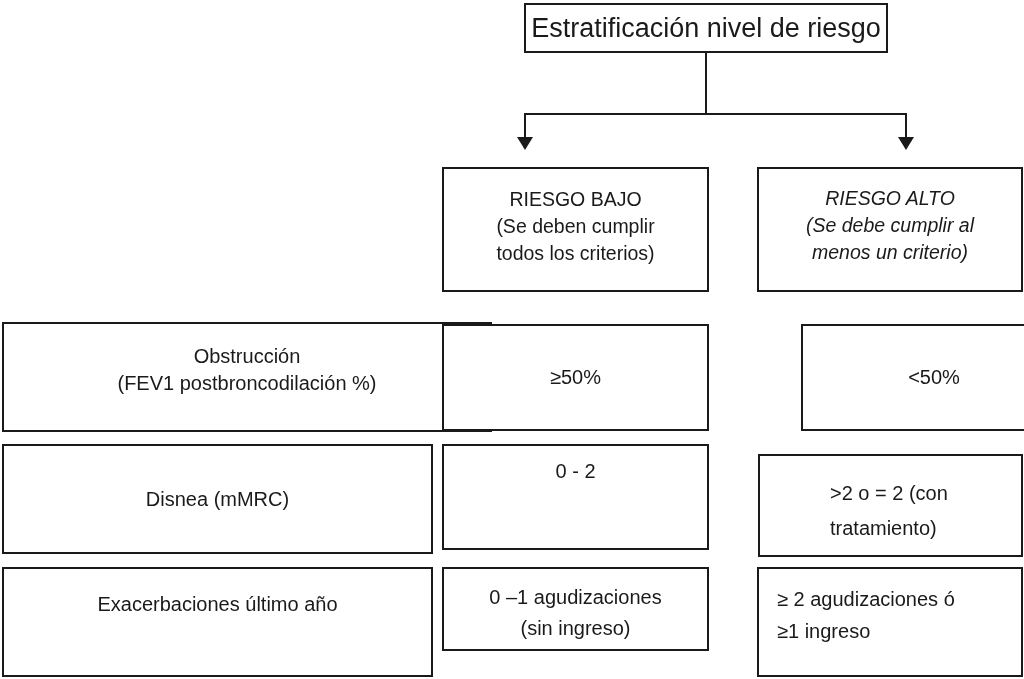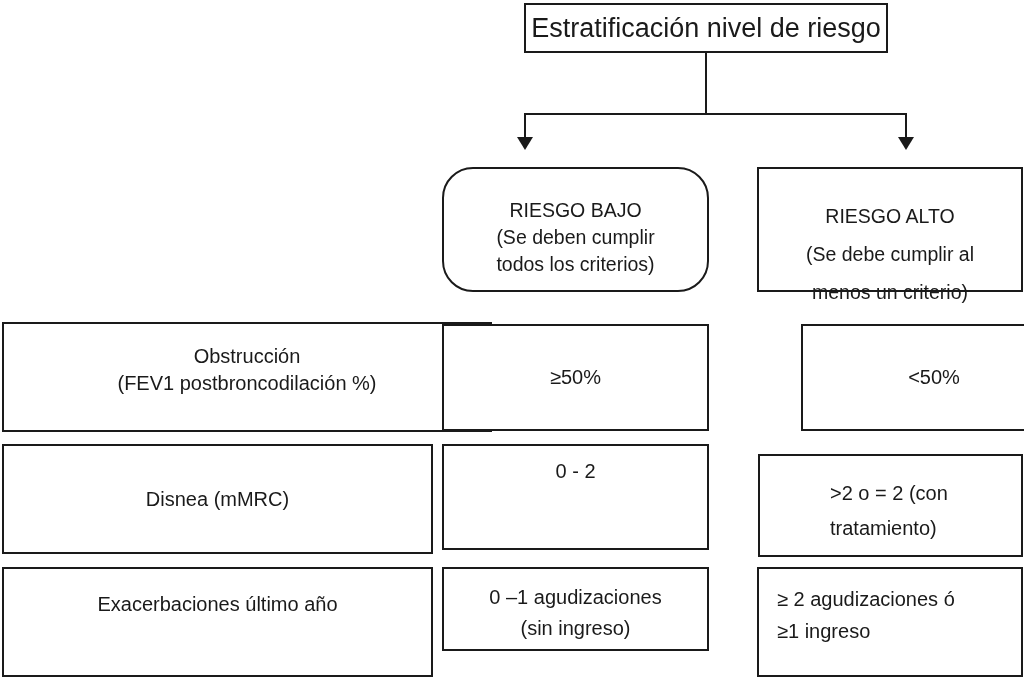--- a/index.html
+++ b/index.html
@@ -31,22 +31,22 @@
     justify-content: center;
     text-align: center;
   }
   .center-h-top {
     text-align: center;
   }
   .title-box {
     left: 524px; top: 3px; width: 364px; height: 50px;
     font-size: 27px;
   }
-  .header-low  { left: 442px; top: 167px; width: 267px; height: 125px; padding-top: 28px; font-size: 19.5px; line-height: 27px; border-radius: 31px; }
-  .header-high { left: 757px; top: 167px; width: 266px; height: 125px; padding-top: 28px; font-size: 19.5px; line-height: 38px; }
+  .header-low  { left: 442px; top: 167px; width: 267px; height: 125px; padding-top: 17px; font-size: 19.5px; line-height: 27px; }
+  .header-high { left: 757px; top: 167px; width: 266px; height: 125px; padding-top: 16px; font-size: 19.5px; line-height: 27px; font-style: italic; }
 
   .label-r1 { left: 2px; top: 322px; width: 490px; height: 110px; padding-bottom: 14px; }
   .label-r2 { left: 2px; top: 444px; width: 431px; height: 110px; }
   .label-r3 { left: 2px; top: 567px; width: 431px; height: 110px; padding-bottom: 36px; }
 
   .cell-low-r1  { left: 442px; top: 324px; width: 267px; height: 107px; }
   .cell-high-r1 { left: 801px; top: 324px; width: 266px; height: 107px; }
 
   .cell-low-r2  { left: 442px; top: 444px; width: 267px; height: 106px; padding-top: 12px; }
   .cell-high-r2 { left: 758px; top: 454px; width: 265px; height: 103px; padding-top: 20px; padding-left: 70px; line-height: 35px; }

